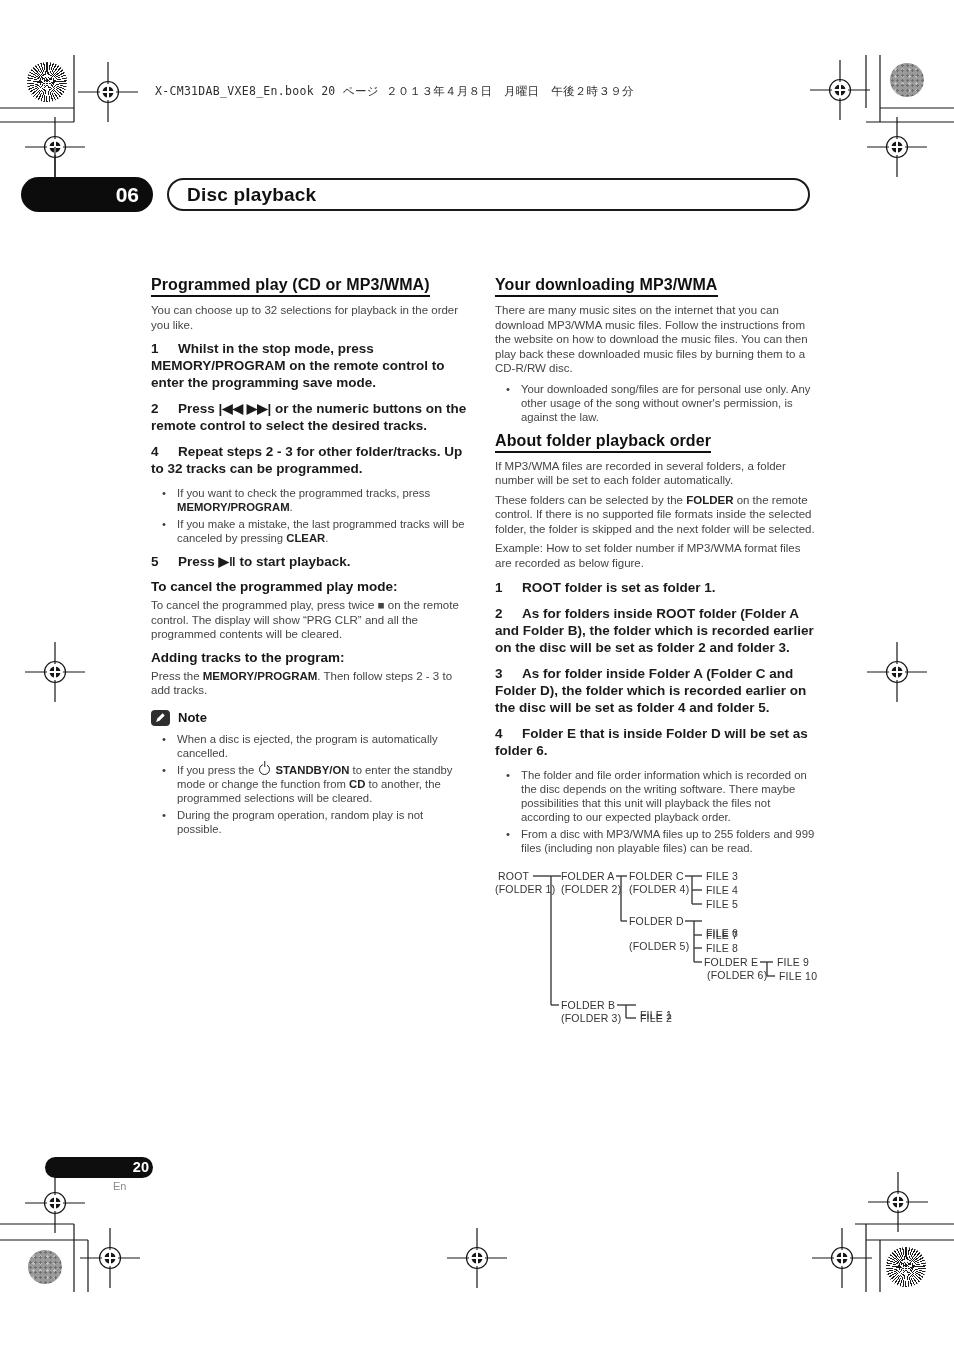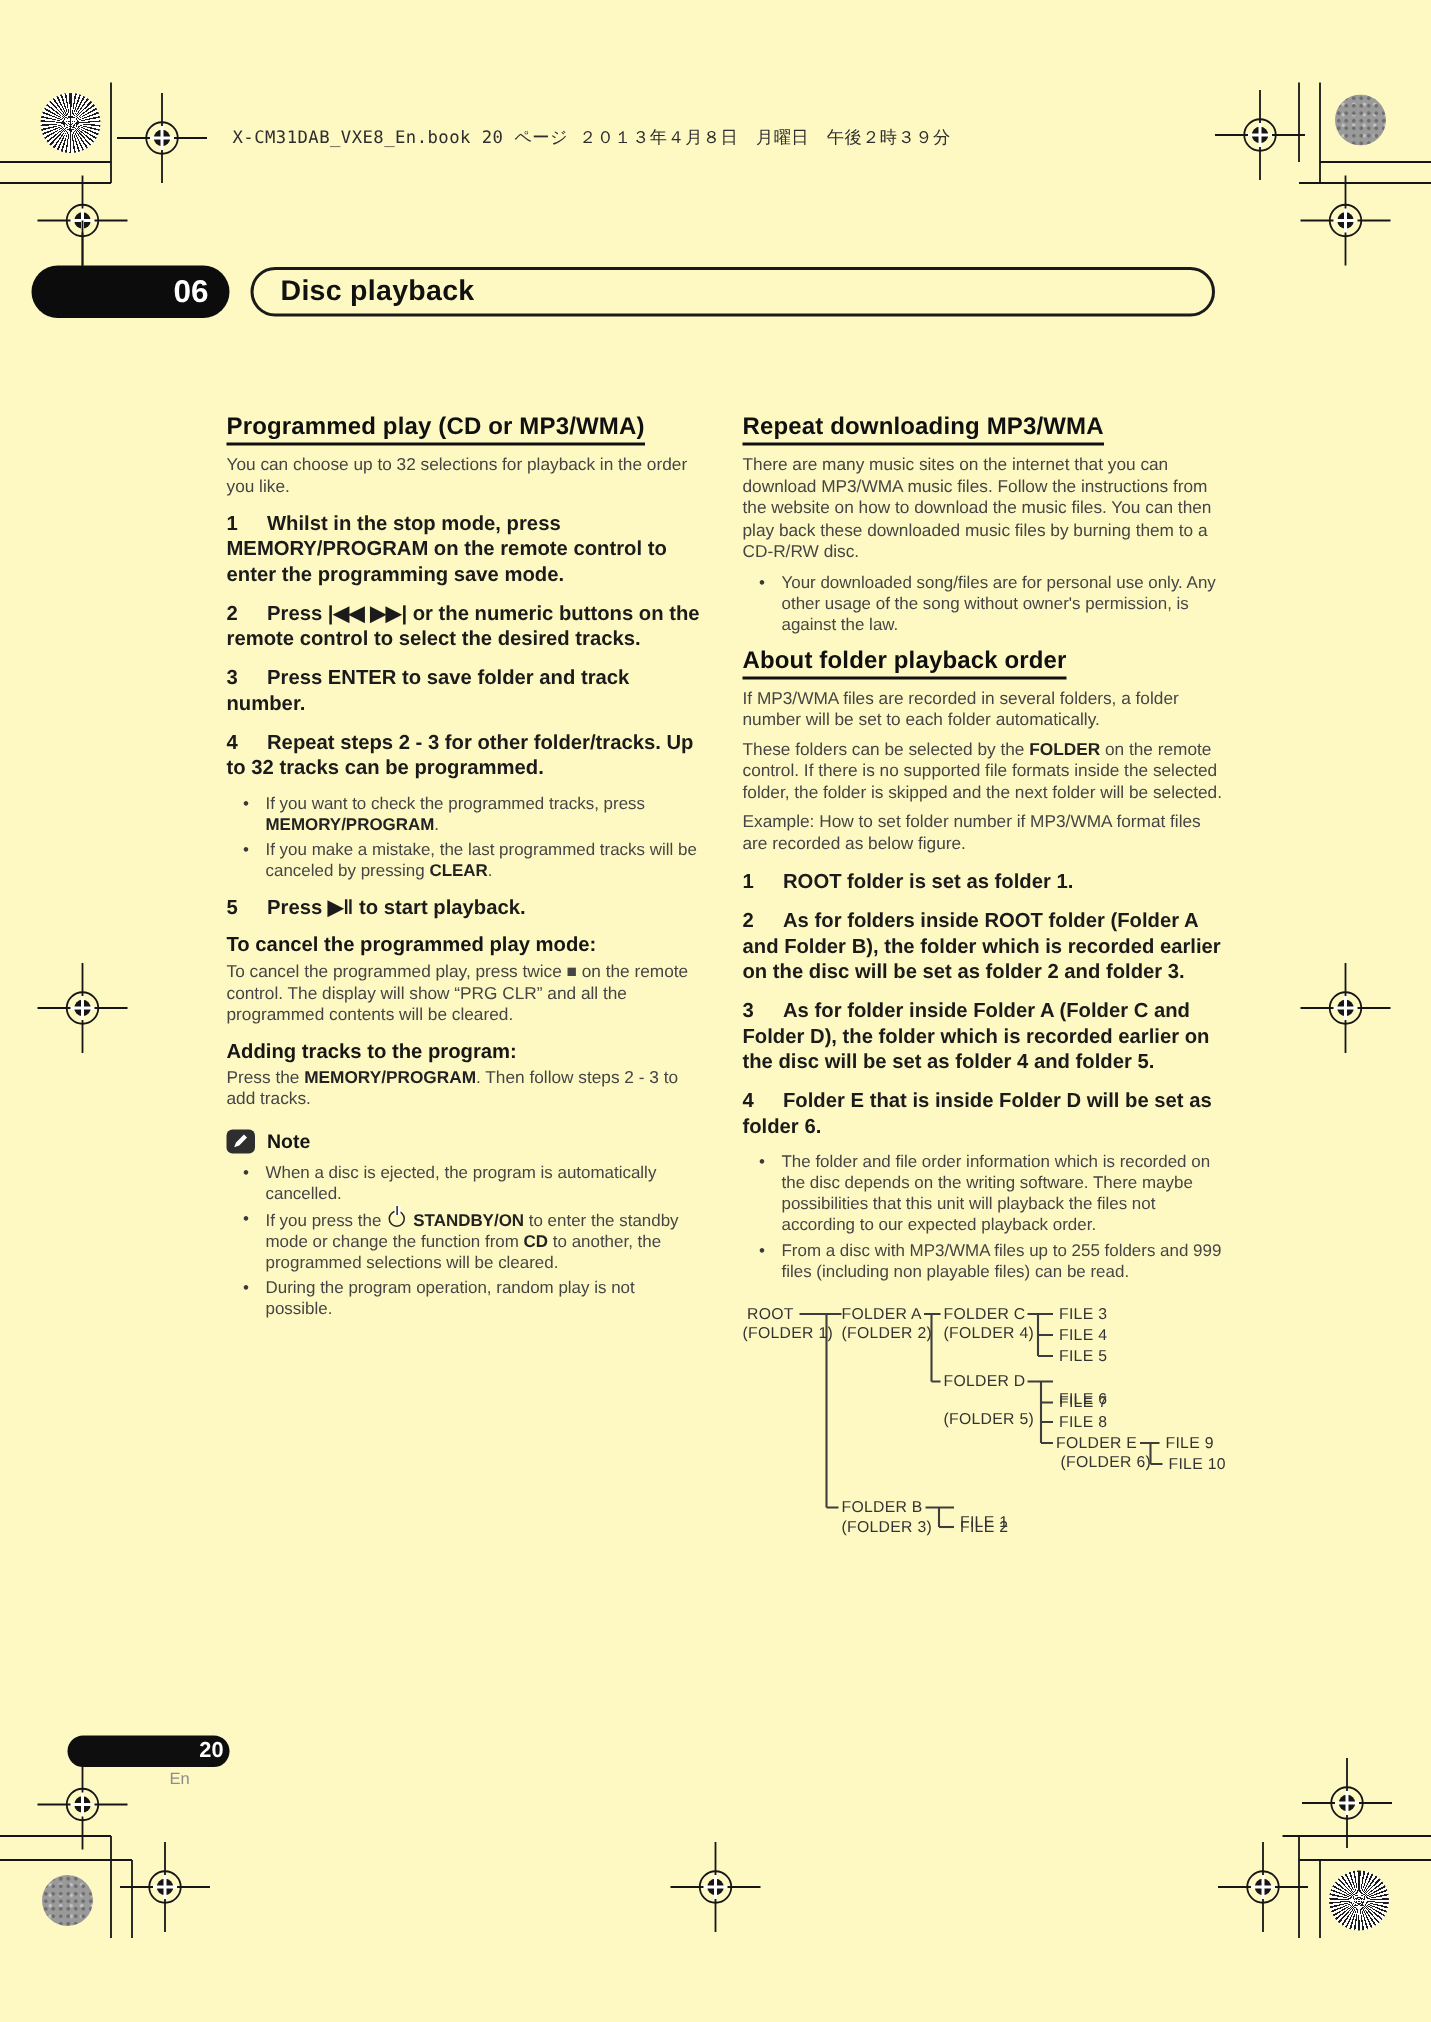--- a/index.html
+++ b/index.html
@@ -1,17 +1,17 @@
 <!DOCTYPE html>
 <html><head>
 <meta charset="utf-8">
 <style>
   html,body { margin:0; padding:0; background:#e8e8e8; }
   #page {
-    position:relative; width:954px; height:1348px; background:#fef9c3;
+    position:relative; width:954px; height:1348px; background:#ffffff;
     margin:0 auto; overflow:hidden;
     font-family:"Liberation Sans", sans-serif; color:#3f3f3f;
   }
   
   svg.marks { position:absolute; left:0; top:0; z-index:1; }
   .burst { position:absolute; border-radius:50%;
     background:repeating-conic-gradient(#1c1c1c 0deg 3.5deg, #ffffff 3.5deg 8.5deg); }
   .mottle { position:absolute; border-radius:50%; background-color:#9a9a9a;
     background-image:radial-gradient(#6f6f6f 1px, transparent 1.4px),
                      radial-gradient(#c2c2c2 1px, transparent 1.4px);
@@ -136,21 +136,20 @@
 
   <div class="chapter-pill">06</div>
   <div class="title-box">Disc playback</div>
 
   <div class="col col-left">
     <h2 class="section">Programmed play (CD or MP3/WMA)</h2>
     <p class="body mb10">You can choose up to 32 selections for playback in the order you like.</p>
 
     <p class="step"><span class="stepnum">1</span><span>Whilst in the stop mode, press MEMORY/PROGRAM on the remote control to enter the programming save mode.</span></p>
     <p class="step"><span class="stepnum">2</span><span>Press |◀◀ ▶▶| or the numeric buttons on the remote control to select the desired tracks.</span></p>
-    <p class="step"><span class="stepnum">3</span><span>Press ENTER to save folder and track number.</span></p>
     <p class="step mb4"><span class="stepnum">4</span><span>Repeat steps 2 - 3 for other folder/tracks. Up to 32 tracks can be programmed.</span></p>
 
     <ul class="bullets">
       <li><span>If you want to check the programmed tracks, press </span><span class="bseg">MEMORY</span><span class="bseg">/</span><span class="bseg">PROGRAM</span><span>.</span></li>
       <li><span>If you make a mistake, the last programmed tracks will be canceled by pressing </span><span class="bseg">CLEAR</span><span>.</span></li>
     </ul>
 
     <p class="step mb10"><span class="stepnum">5</span><span>Press ▶‖ to start playback.</span></p>
 
     <h3 class="sub">To cancel the programmed play mode:</h3>
@@ -168,21 +167,21 @@
       <span class="note-label">Note</span>
     </div>
     <ul class="bullets">
       <li><span>When a disc is ejected, the program is automatically cancelled.</span></li>
       <li><span>If you press the </span><span class="icon-power"></span><span> </span><span class="bseg">STANDBY/ON</span><span> to enter the standby mode or change the function from </span><span class="bseg">CD</span><span> to another, the programmed selections will be cleared.</span></li>
       <li><span>During the program operation, random play is not possible.</span></li>
     </ul>
   </div>
 
   <div class="col col-right">
-    <h2 class="section">Repeat downloading MP3/WMA</h2>
+    <h2 class="section">Your downloading MP3/WMA</h2>
     <p class="body" style="margin-bottom:6px;">There are many music sites on the internet that you can download MP3/WMA music files. Follow the instructions from the website on how to download the music files. You can then play back these downloaded music files by burning them to a CD-R/RW disc.</p>
     <ul class="bullets mb14">
       <li>Your downloaded song/files are for personal use only. Any other usage of the song without owner's permission, is against the law.</li>
     </ul>
 
     <h2 class="section">About folder playback order</h2>
     <p class="body" style="margin-bottom:5px;">If MP3/WMA files are recorded in several folders, a folder number will be set to each folder automatically.</p>
     <p class="body" style="margin-bottom:5px;"><span>These folders can be selected by the </span><span class="bseg">FOLDER</span><span> on the remote control. If there is no supported file formats inside the selected folder, the folder is skipped and the next folder will be selected.</span></p>
     <p class="body" style="margin-bottom:9px;">Example: How to set folder number if MP3/WMA format files are recorded as below figure.</p>
 

